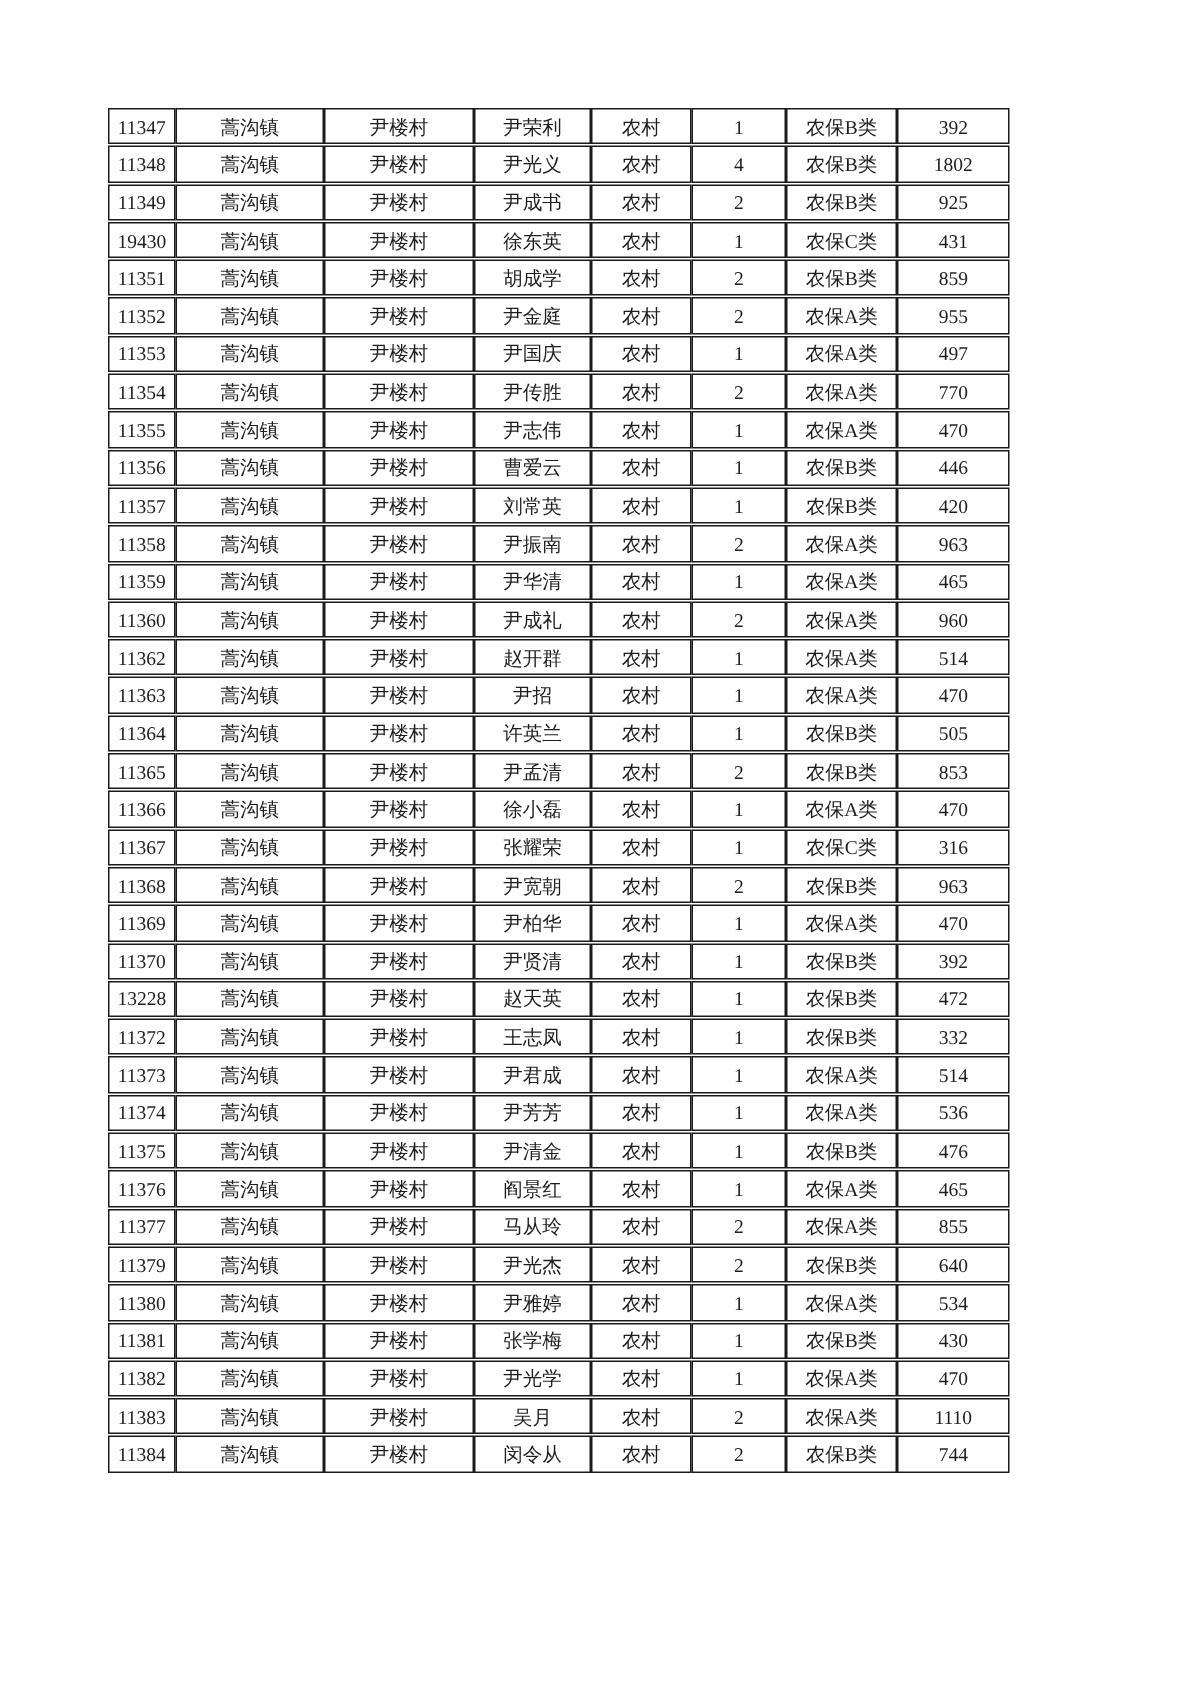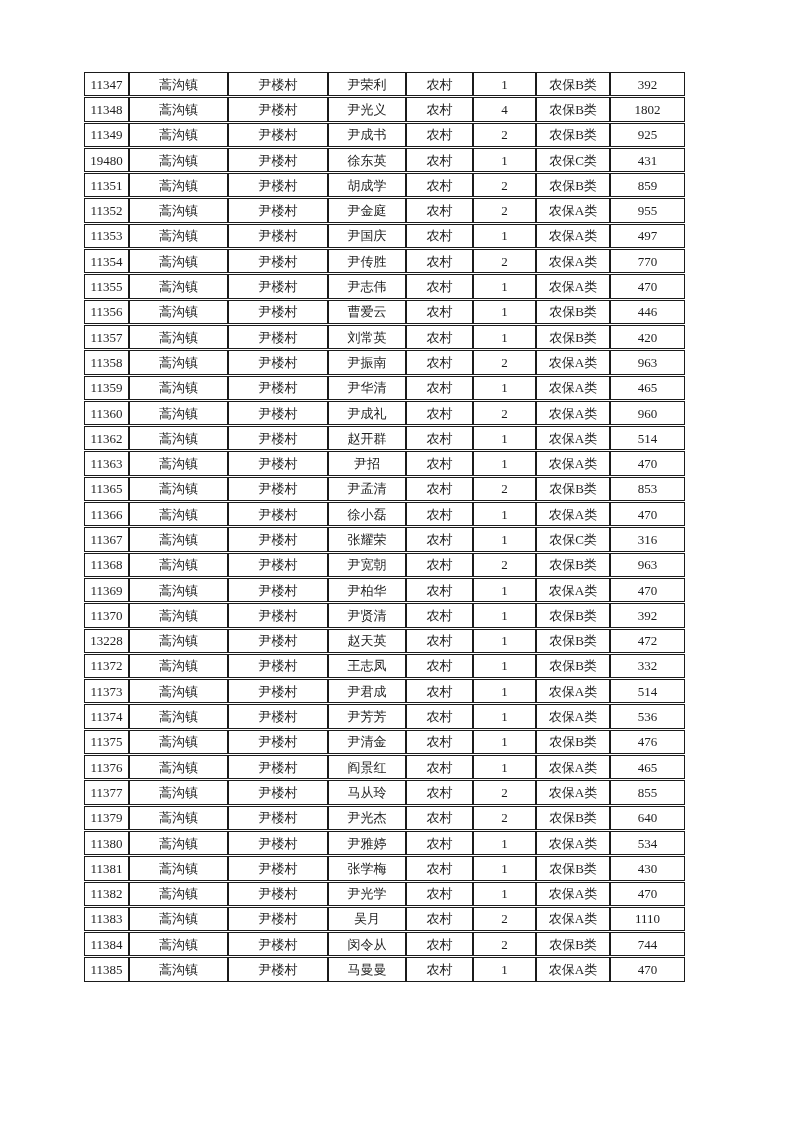--- a/index.html
+++ b/index.html
@@ -10,21 +10,21 @@
   .page {
     position: relative;
     width: 793px;
     height: 1122px;
     background: #ffffff;
     overflow: hidden;
     font-family: "Liberation Serif", "DejaVu Serif", serif;
   }
   .data-table {
     position: absolute;
-    left: 84px;
+    left: 72px;
     top: 71px;
     width: 601px;
     table-layout: fixed;
     border-collapse: separate;
     border-spacing: 0 1px;
   }
   .data-table td {
     box-sizing: border-box;
     border: 1.5px solid #1b1b1b;
     height: 24.3px;
@@ -86,21 +86,21 @@
           <td>11349</td>
           <td>蒿沟镇</td>
           <td>尹楼村</td>
           <td>尹成书</td>
           <td>农村</td>
           <td>2</td>
           <td>农保B类</td>
           <td>925</td>
         </tr>
         <tr>
-          <td>19480</td>
+          <td>19430</td>
           <td>蒿沟镇</td>
           <td>尹楼村</td>
           <td>徐东英</td>
           <td>农村</td>
           <td>1</td>
           <td>农保C类</td>
           <td>431</td>
         </tr>
         <tr>
           <td>11351</td>
@@ -216,20 +216,30 @@
           <td>11363</td>
           <td>蒿沟镇</td>
           <td>尹楼村</td>
           <td>尹招</td>
           <td>农村</td>
           <td>1</td>
           <td>农保A类</td>
           <td>470</td>
         </tr>
         <tr>
+          <td>11364</td>
+          <td>蒿沟镇</td>
+          <td>尹楼村</td>
+          <td>许英兰</td>
+          <td>农村</td>
+          <td>1</td>
+          <td>农保B类</td>
+          <td>505</td>
+        </tr>
+        <tr>
           <td>11365</td>
           <td>蒿沟镇</td>
           <td>尹楼村</td>
           <td>尹孟清</td>
           <td>农村</td>
           <td>2</td>
           <td>农保B类</td>
           <td>853</td>
         </tr>
         <tr>
@@ -404,26 +414,16 @@
         </tr>
         <tr>
           <td>11384</td>
           <td>蒿沟镇</td>
           <td>尹楼村</td>
           <td>闵令从</td>
           <td>农村</td>
           <td>2</td>
           <td>农保B类</td>
           <td>744</td>
-        </tr>
-        <tr>
-          <td>11385</td>
-          <td>蒿沟镇</td>
-          <td>尹楼村</td>
-          <td>马曼曼</td>
-          <td>农村</td>
-          <td>1</td>
-          <td>农保A类</td>
-          <td>470</td>
         </tr>
       </tbody>
   </table>
 </div>
 
 </body></html>

